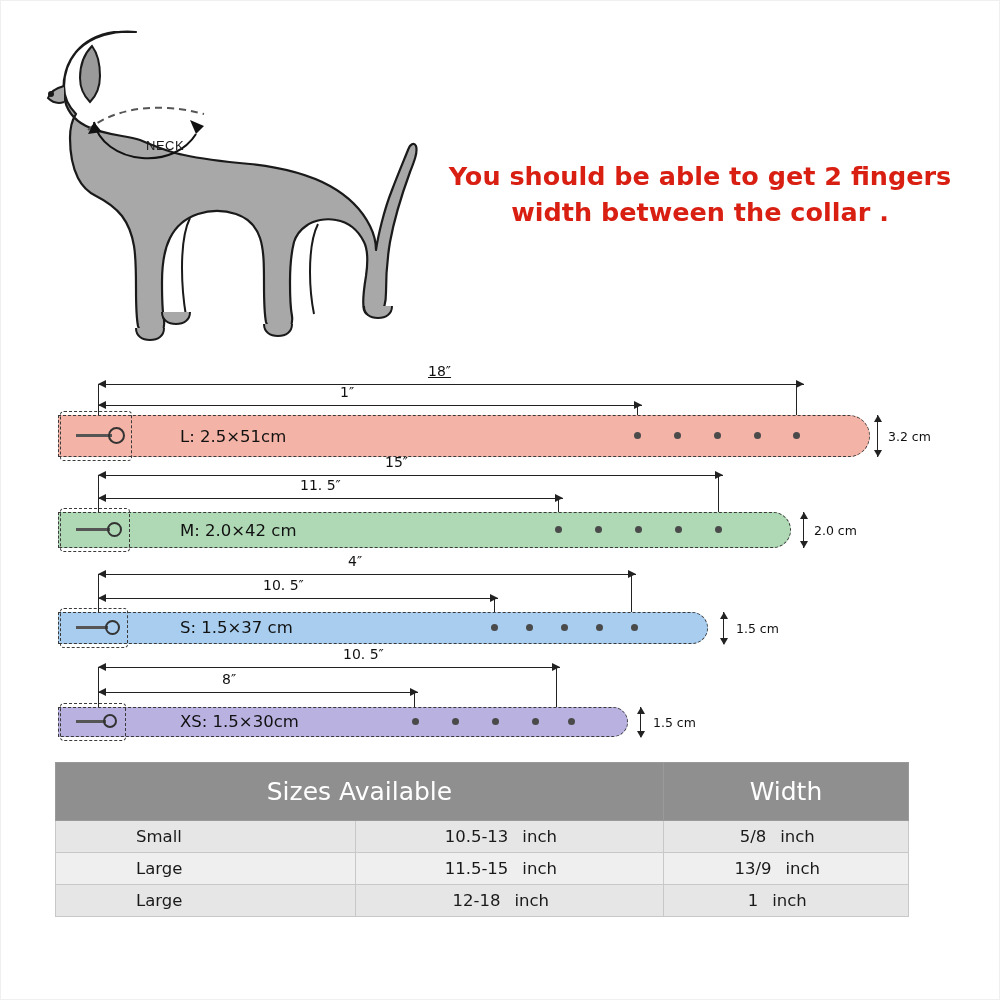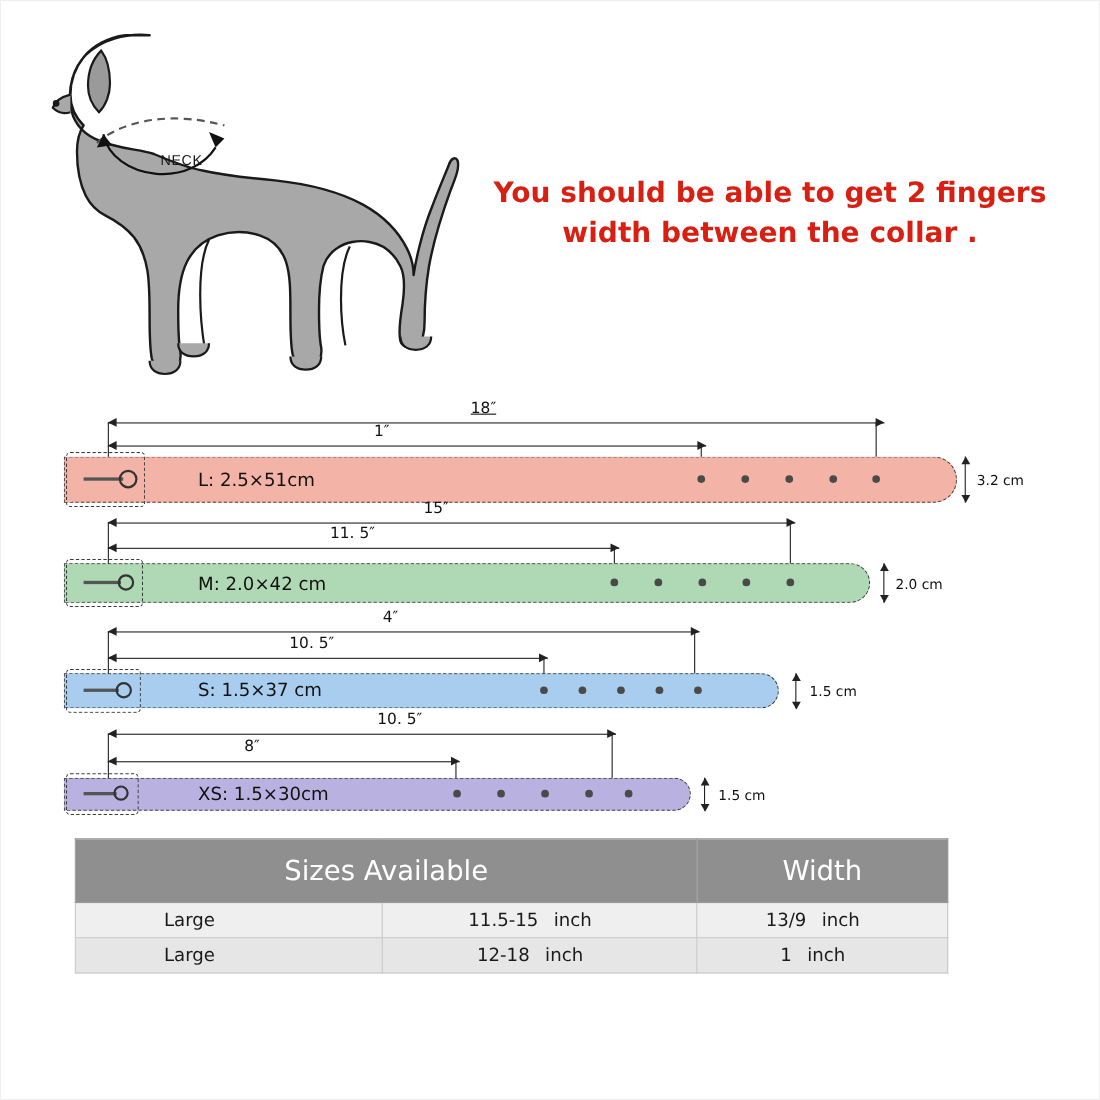--- a/index.html
+++ b/index.html
@@ -139,23 +139,23 @@
     width: 0; height: 0;
     border-left: 4px solid transparent;
     border-right: 4px solid transparent;
   }
   .arrowhead-u { border-bottom: 7px solid #222; }
   .arrowhead-d { border-top: 7px solid #222; }
 
   
   #size-table {
     position: absolute;
-    left: 68px;
+    left: 55px;
     top: 762px;
-    width: 794px;
+    width: 854px;
     border-collapse: collapse;
     font-family: "DejaVu Sans", sans-serif;
   }
   #size-table th {
     background: #8f8f8f;
     color: #ffffff;
     font-weight: normal;
     font-size: 25px;
     padding: 14px 0;
     border: 1px solid #9a9a9a;
@@ -392,20 +392,29 @@
   </div>
 
   <table id="size-table">
     <thead>
       <tr>
         <th colspan="2">Sizes Available</th>
         <th>Width</th>
       </tr>
     </thead>
     <tbody>
+      <tr class="alt">
+        <td class="cell-name">Small</td>
+        <td class="cell-range">
+          <span>10.5-13</span><span class="unit">inch</span>
+        </td>
+        <td class="cell-width">
+          <span>5/8</span><span class="unit">inch</span>
+        </td>
+      </tr>
       <tr>
         <td class="cell-name">Large</td>
         <td class="cell-range">
           <span>11.5-15</span><span class="unit">inch</span>
         </td>
         <td class="cell-width">
           <span>13/9</span><span class="unit">inch</span>
         </td>
       </tr>
       <tr class="alt">

